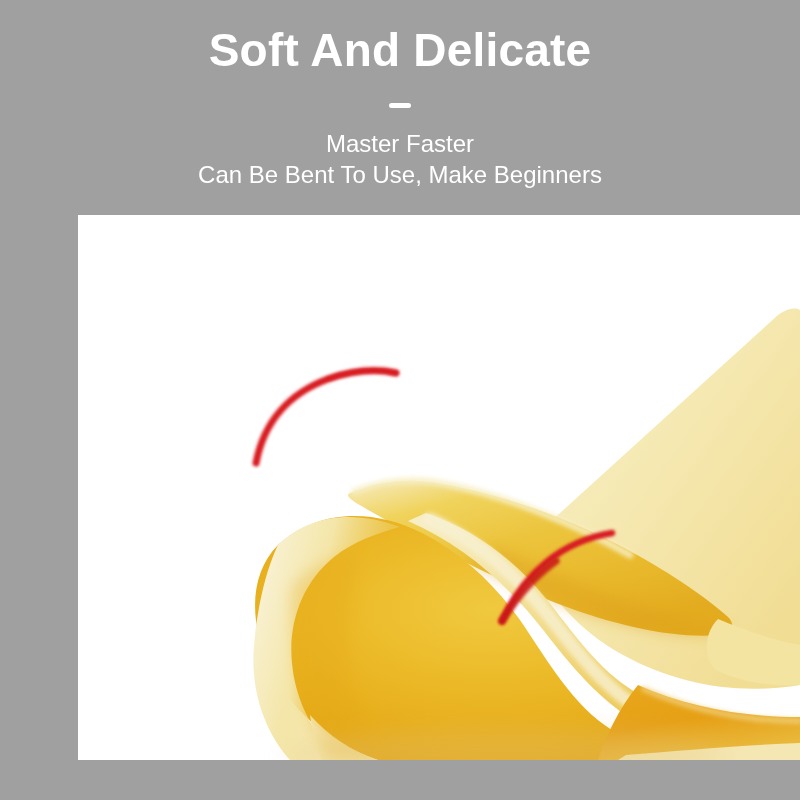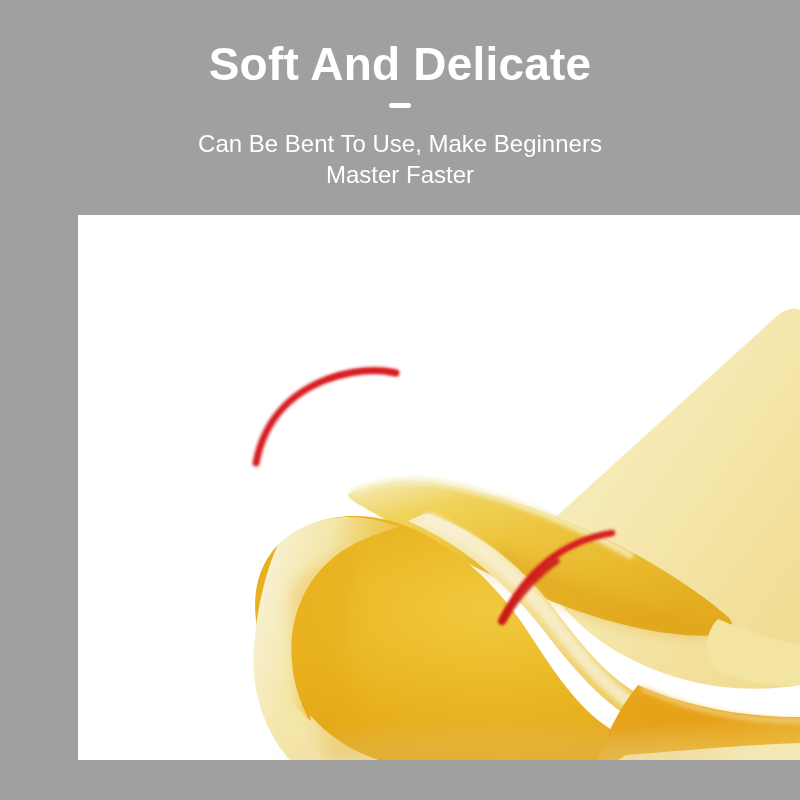--- a/index.html
+++ b/index.html
@@ -26,21 +26,21 @@
     position: absolute;
     left: 0;
     top: 0;
     width: 800px;
     height: 215px;
     text-align: center;
   }
   #headline {
     position: absolute;
     left: 0;
-    top: 36px;
+    top: 22px;
     width: 800px;
     font-size: 46px;
     font-weight: bold;
     color: #ffffff;
     letter-spacing: 0.2px;
     line-height: 56px;
     white-space: nowrap;
   }
   #divider-dash {
     position: absolute;
@@ -94,22 +94,22 @@
 
 <div id="page">
 
   <div id="banner">
 
     <div id="headline">Soft And Delicate</div>
 
     <div id="divider-dash"></div>
 
     <div id="subheadline">
+      <span class="sub-line">Master Faster</span>
       <span class="sub-line">Can Be Bent To Use, Make Beginners</span>
-      <span class="sub-line">Master Faster</span>
     </div>
   </div>
 
   <div id="photo-panel">
     <div id="product-stage">
 
       <svg id="product-svg" viewBox="0 0 722 545" xmlns="http://www.w3.org/2000/svg">
         <defs>
 
           <linearGradient id="gTopFlap" x1="0.12" y1="0.05" x2="0.72" y2="0.95">

